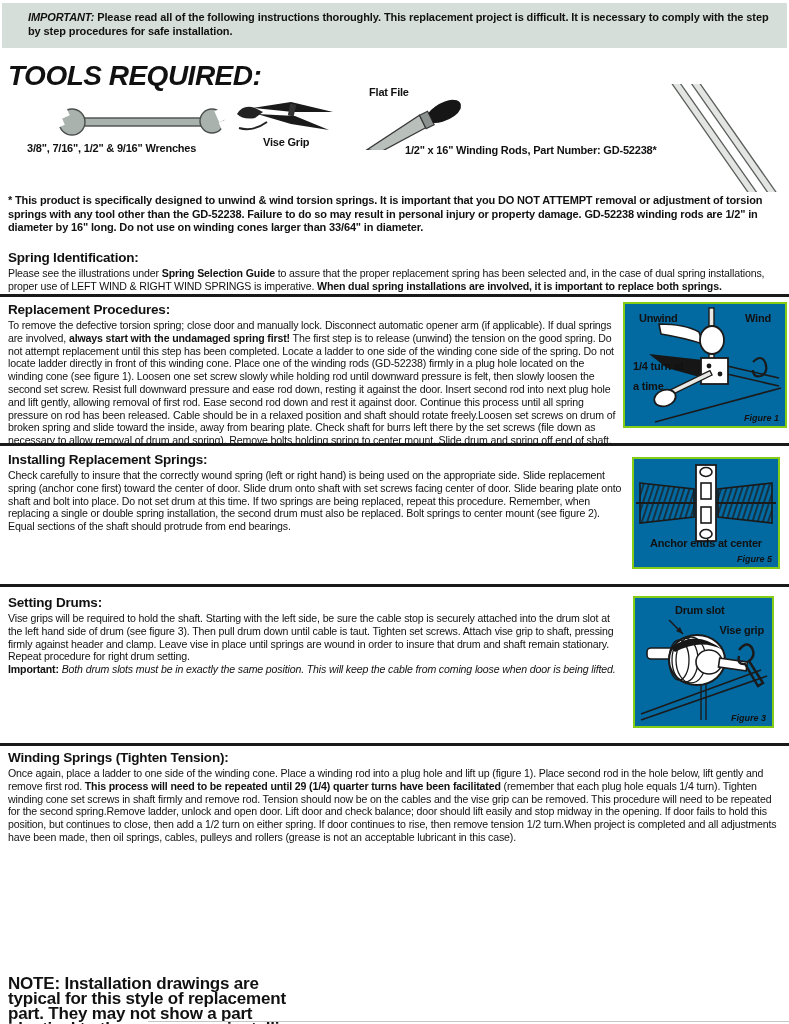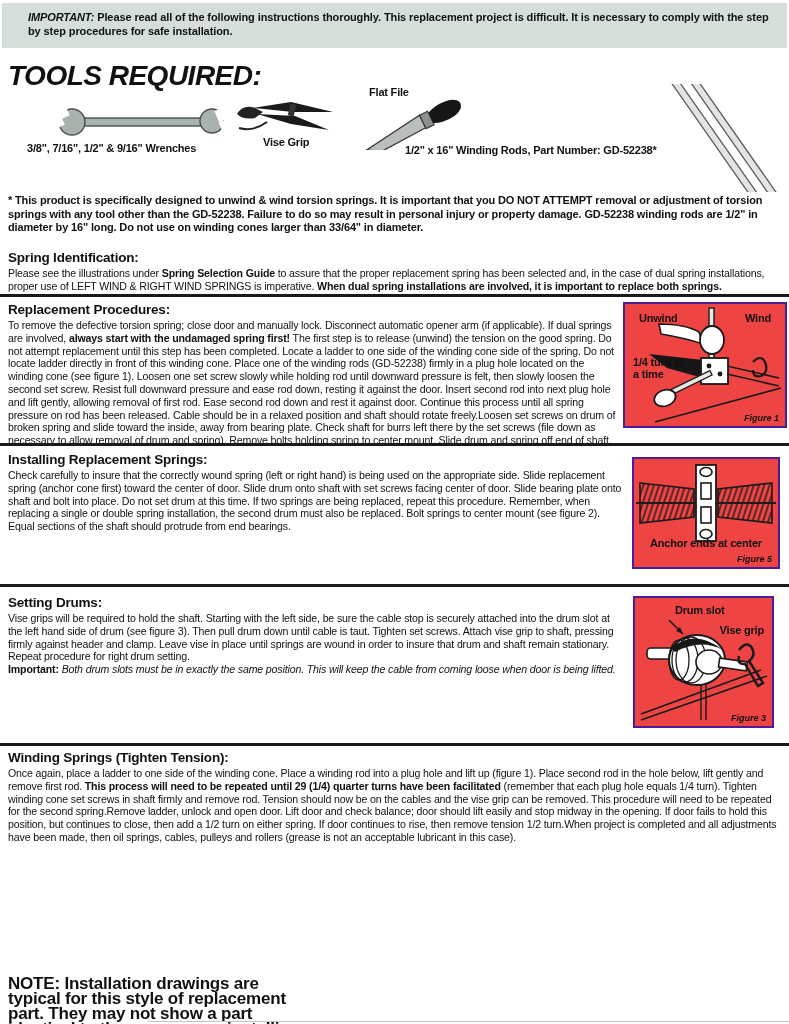--- a/index.html
+++ b/index.html
@@ -53,33 +53,33 @@
   .rule-3 { top:584px; }
   .rule-4 { top:743px; }
 
   .sec-repl  { position:absolute; left:8px; top:302px; width:608px; }
   .sec-inst  { position:absolute; left:8px; top:452px; width:618px; }
   .sec-drums { position:absolute; left:8px; top:595px; width:615px; }
   .sec-wind  { position:absolute; left:8px; top:750px; width:774px; }
 
   
   .figbox {
-    position:absolute; background:#ef4444; border:2px solid #4c1d95;text-decoration:underline;
+    position:absolute; background:#0369a1; border:2px solid #84cc16;text-decoration:underline;
   }
   .fig1 { left:623px; top:302px; width:164px; height:126px; }
   .fig2 { left:632px; top:457px; width:148px; height:112px; }
   .fig3 { left:633px; top:596px; width:141px; height:132px; }
   .figbox .flabel { position:absolute; font-size:11px; font-weight:bold; letter-spacing:-0.2px; }
   .figbox .fcap {
     position:absolute; right:6px; bottom:3px;
     font-size:9px; font-weight:bold; font-style:italic;
   }
   .fig1 .l-unwind { left:14px; top:8px; }
   .fig1 .l-wind { right:14px; top:8px; }
-  .fig1 .l-quarter { left:8px; top:52px; width:58px; line-height:12px; }
+  .fig1 .l-quarter { left:8px; top:52px; width:58px; line-height:20px; }
   .fig2 .l-anchor { left:0; right:0; bottom:18px; text-align:center; }
   .fig3 .l-drumslot { left:10px; top:6px;padding-left:30px; }
   .fig3 .l-visegrip { right:8px; top:26px; }
   .figbox svg { position:absolute; left:0; top:0; }
 
   
   .note {
     position:absolute; left:8px; top:976px; width:300px;
     font-size:17px; font-weight:bold; line-height:15px; letter-spacing:-0.2px;
   }

